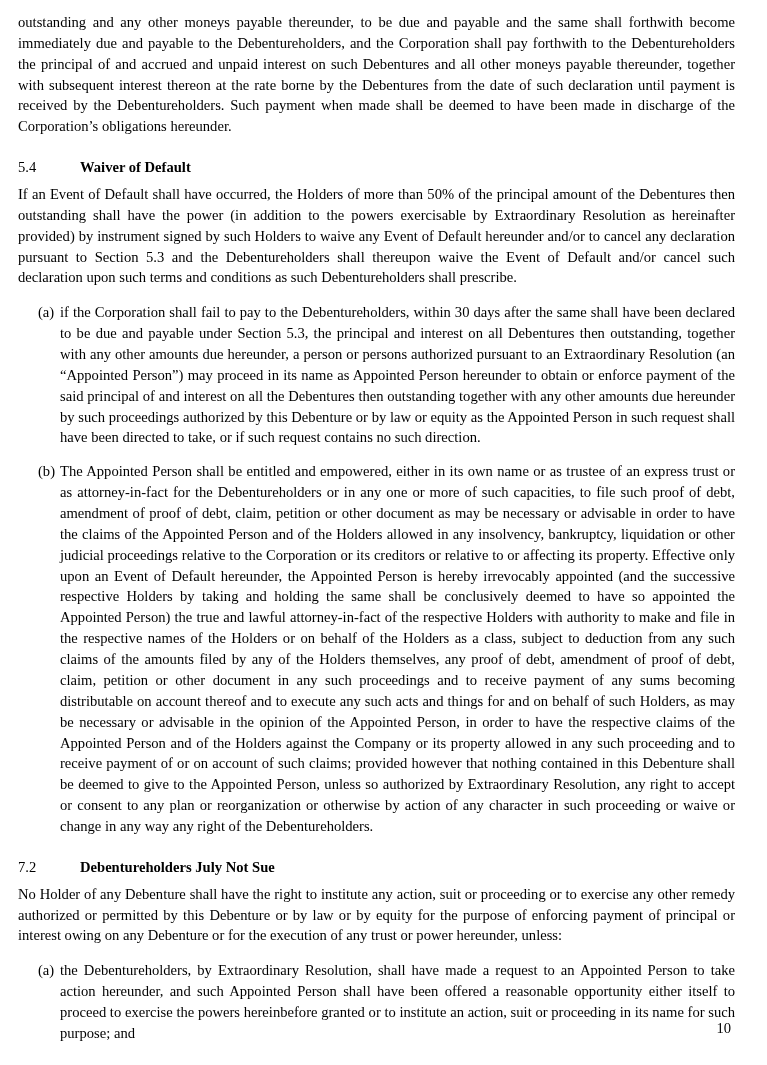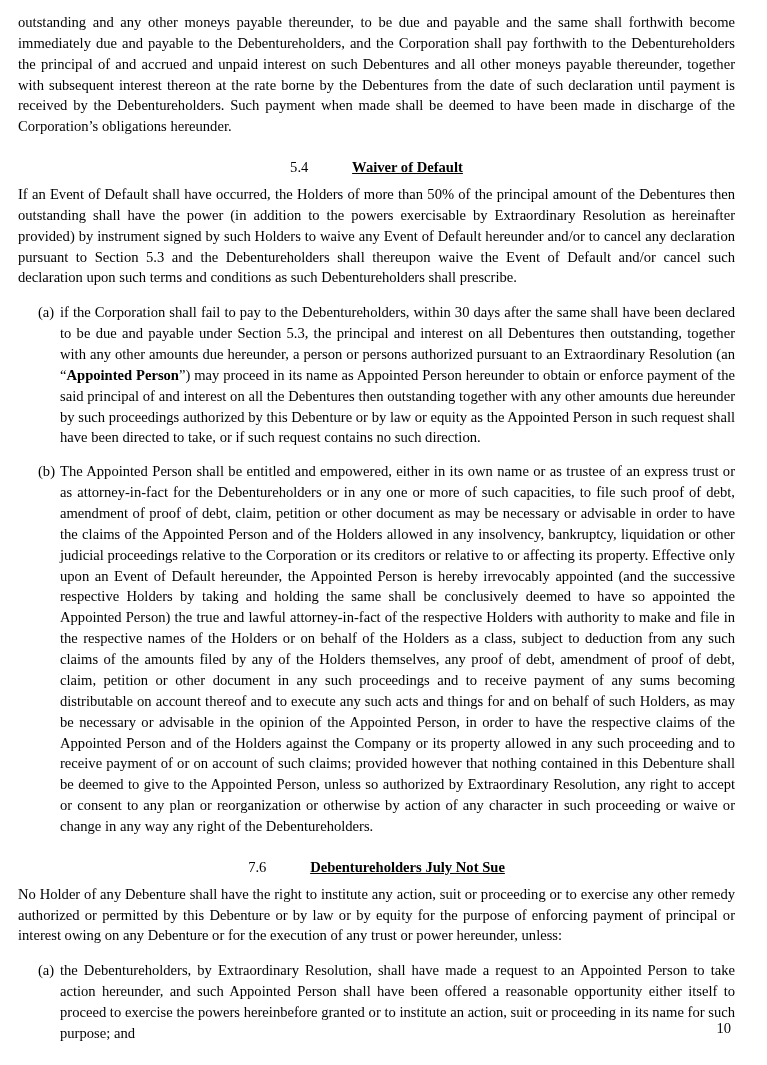--- a/index.html
+++ b/index.html
@@ -30,29 +30,27 @@
     text-justify: inter-word;
     margin-bottom: 14px;
   }
   .section-heading {
     font-size: 14.6px;
     line-height: 1.43;
     margin-top: 20px;
     margin-bottom: 6px;
     display: flex;
     align-items: baseline;
-    justify-content: center;
   }
   .section-heading .num {
     width: 62px;
     flex: 0 0 62px;
   }
   .section-heading .title {
     font-weight: bold;
-    text-decoration: underline;
   }
   .list-item {
     display: flex;
     align-items: flex-start;
     font-size: 14.6px;
     line-height: 1.43;
     margin-bottom: 13px;
   }
   .list-item .marker {
     width: 42px;
@@ -65,21 +63,21 @@
     text-align: justify;
     text-justify: inter-word;
   }
   .page-number {
     position: absolute;
     right: 36px;
     bottom: 28px;
     font-size: 14.6px;
     margin-top: 24px;
   }
-  b { font-weight: bold; }
+  b { font-weight: normal; }
 </style>
 </head>
 <body>
 
 <div class="page">
 
   <p class="para">outstanding and any other moneys payable thereunder, to be due and payable and the same shall forthwith become immediately due and payable to the Debentureholders, and the Corporation shall pay forthwith to the Debentureholders the principal of and accrued and unpaid interest on such Debentures and all other moneys payable thereunder, together with subsequent interest thereon at the rate borne by the Debentures from the date of such declaration until payment is received by the Debentureholders. Such payment when made shall be deemed to have been made in discharge of the Corporation’s obligations hereunder.</p>
 
   <div class="section-heading">
     <span class="num">5.4</span>
@@ -92,21 +90,21 @@
     <span class="marker">(a)</span>
     <span class="body"><span>if the Corporation shall fail to pay to the Debentureholders, within 30 days after the same shall have been declared to be due and payable under Section 5.3, the principal and interest on all Debentures then outstanding, together with any other amounts due hereunder, a person or persons authorized pursuant to an Extraordinary Resolution (an “</span><b>Appointed Person</b><span>”) may proceed in its name as Appointed Person hereunder to obtain or enforce payment of the said principal of  and interest on all the Debentures then outstanding together with any other amounts due hereunder by such proceedings authorized by this Debenture or by law or equity as the Appointed Person in such request shall have been directed to take, or if such request contains no such direction.</span></span>
   </div>
 
   <div class="list-item">
     <span class="marker">(b)</span>
     <span class="body">The Appointed Person shall be entitled and empowered, either in its own name or as trustee of an express trust or as attorney-in-fact for the Debentureholders or in any one or more of such capacities, to file such proof of debt, amendment of proof of debt, claim, petition or other document as may be necessary or advisable in order to have the claims of the Appointed Person and of the Holders allowed in any insolvency, bankruptcy, liquidation or other judicial proceedings relative to the Corporation or its creditors or relative to or affecting its property. Effective only upon an Event of Default hereunder, the Appointed Person is hereby irrevocably appointed (and the successive respective Holders by taking and holding the same shall be conclusively deemed to have so appointed the Appointed Person) the true and lawful attorney-in-fact of the respective Holders with authority to make and file in the respective names of the Holders or on behalf of the Holders as a class, subject to deduction from any such claims of the amounts filed by any of the Holders themselves, any proof of debt, amendment of proof of debt, claim, petition or other document in any such proceedings and to receive payment of any sums becoming distributable on account thereof and to execute any such acts and things for and on behalf of such Holders, as may be necessary or advisable in the opinion of the Appointed Person, in order to have the respective claims of the Appointed Person and of the Holders against the Company or its property allowed in any such proceeding and to receive payment of or on account of such claims; provided however that nothing contained in this Debenture shall be deemed to give to the Appointed Person, unless so authorized by Extraordinary Resolution, any right to accept or consent to any plan or reorganization or otherwise by action of any character in such proceeding or waive or change in any way any right of the Debentureholders.</span>
   </div>
 
   <div class="section-heading">
-    <span class="num">7.6</span>
+    <span class="num">7.2</span>
     <span class="title">Debentureholders July Not Sue</span>
   </div>
   <p class="para">No Holder of any Debenture shall have the right to institute any action, suit or proceeding or to exercise any other remedy authorized or permitted by this Debenture or by law or by equity for the purpose of enforcing payment of principal or interest owing on any Debenture or for the execution of any trust or power hereunder, unless:</p>
 
   <div class="list-item">
     <span class="marker">(a)</span>
     <span class="body">the Debentureholders, by Extraordinary Resolution, shall have made a request to an Appointed Person to take action hereunder, and such Appointed Person shall have been offered a reasonable opportunity either itself to proceed to exercise the powers hereinbefore granted or to institute an action, suit or proceeding in its name for such purpose; and</span>
   </div>
 
   <div class="page-number">10</div>

